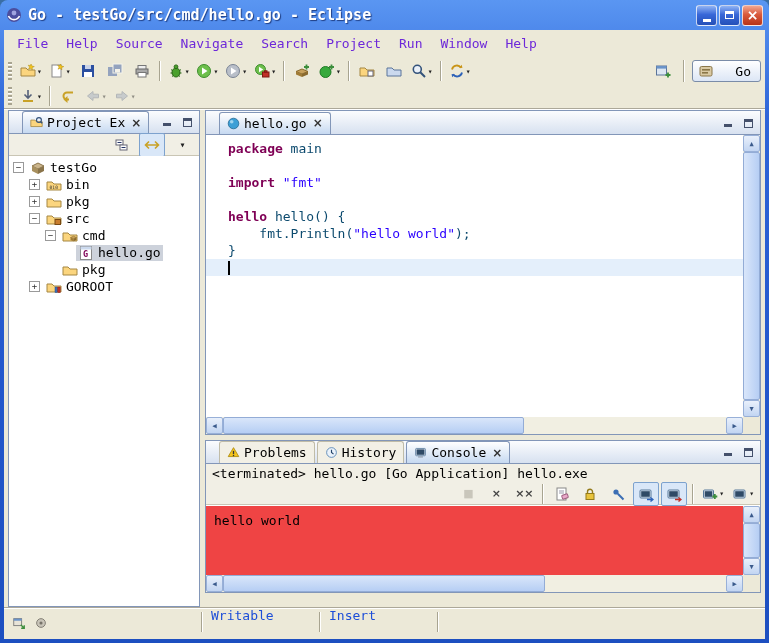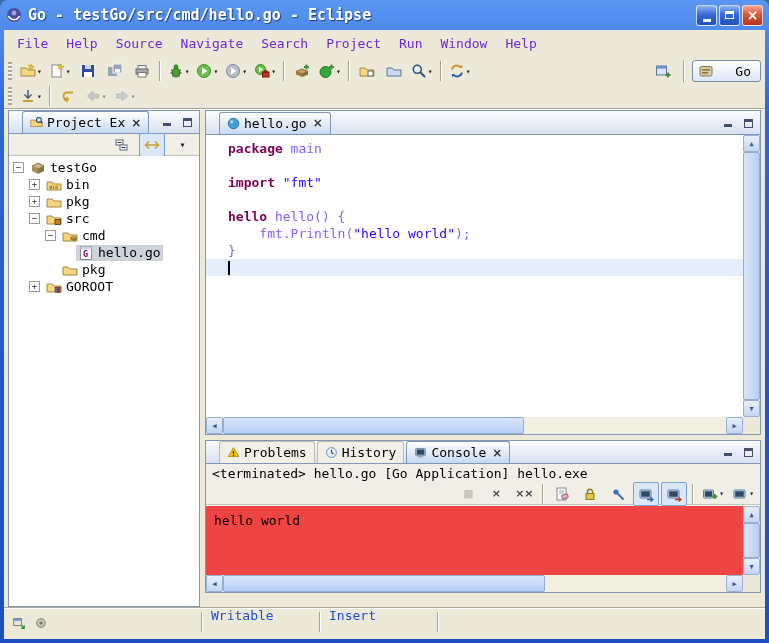--- a/index.html
+++ b/index.html
@@ -66,21 +66,21 @@
   .trowi.selected .twrap{background:#CDD2DB;}
   
   .editor{left:201px;top:80px;width:556px;height:325px;}
   .editor .vtabs{height:24px;}
   .ebody{position:absolute;left:0;right:0;top:24px;bottom:0;}
   .code{position:absolute;left:0;top:0;right:17px;bottom:17px;background:#fff;overflow:hidden;padding-top:5px;}
   .code-line{height:17px;padding-left:22px;font:13px/17px "DejaVu Sans Mono",monospace;white-space:pre;}
   .code-line.current{background:#E4EFFB;}
   .kw{color:#7F0055;font-weight:bold;}
   .str{color:#2A00FF;}
-  .pln{color:#8b5cf6;}
+  .pln{color:#0c4a6e;}
   .cursor{display:inline-block;width:2px;height:14px;background:#000;vertical-align:text-bottom;}
   
   .vsb{position:absolute;right:0;top:0;width:17px;bottom:17px;background:#F1EFE2;}
   .hsb{position:absolute;left:0;right:17px;bottom:0;height:17px;background:#F1EFE2;}
   .sbc{position:absolute;right:0;bottom:0;width:17px;height:17px;background:#ECE9D8;}
   .sbtn{position:absolute;width:17px;height:17px;background:linear-gradient(#E9F0FB,#C2D5F2);
         border:1px solid #98B0D8;border-radius:2px;color:#3A5A8C;font-size:7px;display:flex;align-items:center;justify-content:center;box-sizing:border-box;}
   .vsb .sbtn.a{top:0;} .vsb .sbtn.b{bottom:0;}
   .hsb .sbtn.a{left:0;} .hsb .sbtn.b{right:0;}
   .vthumb{position:absolute;left:0;width:17px;background:linear-gradient(90deg,#D9E6FA,#B6CEF4);border:1px solid #93ACD6;border-radius:2px;box-sizing:border-box;}

